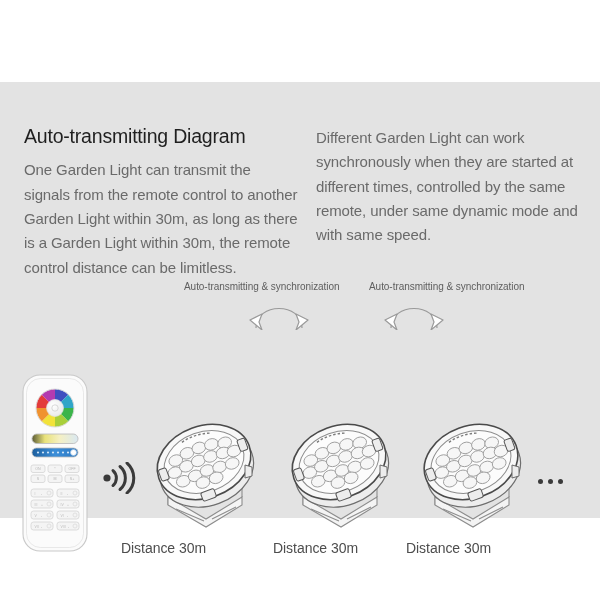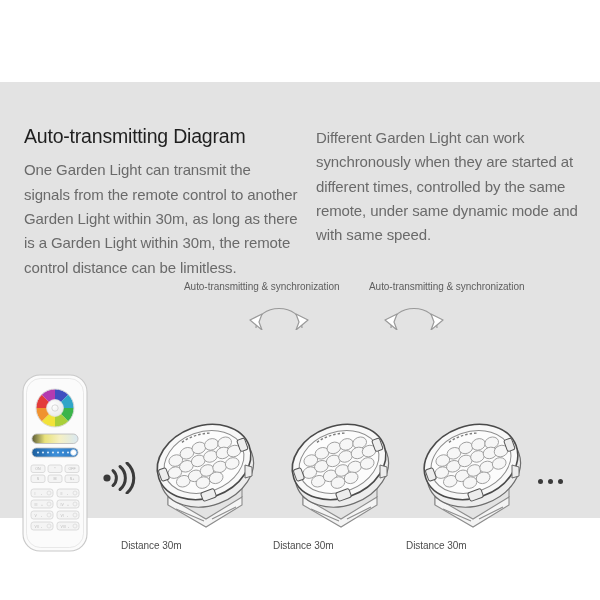--- a/index.html
+++ b/index.html
@@ -72,21 +72,21 @@
   }
   #arc-label-1 { left: 184px; top: 4px; }
   #arc-label-2 { left: 369px; top: 4px; }
 
   .arc-arrow { position: absolute; }
   #arc-arrow-1 { left: 246px; top: 17px; }
   #arc-arrow-2 { left: 381px; top: 17px; }
 
   .dist-label {
     position: absolute;
-    font-size: 10px;
+    font-size: 14px;
     color: #4d4d4d;
     white-space: nowrap;
     letter-spacing: -0.05px;
   }
   #dist-1 { left: 121px; top: 263px; }
   #dist-2 { left: 273px; top: 263px; }
   #dist-3 { left: 406px; top: 263px; }
 
   .lamp { position: absolute; top: 132px; }
   #lamp-1 { left: 146px; }

